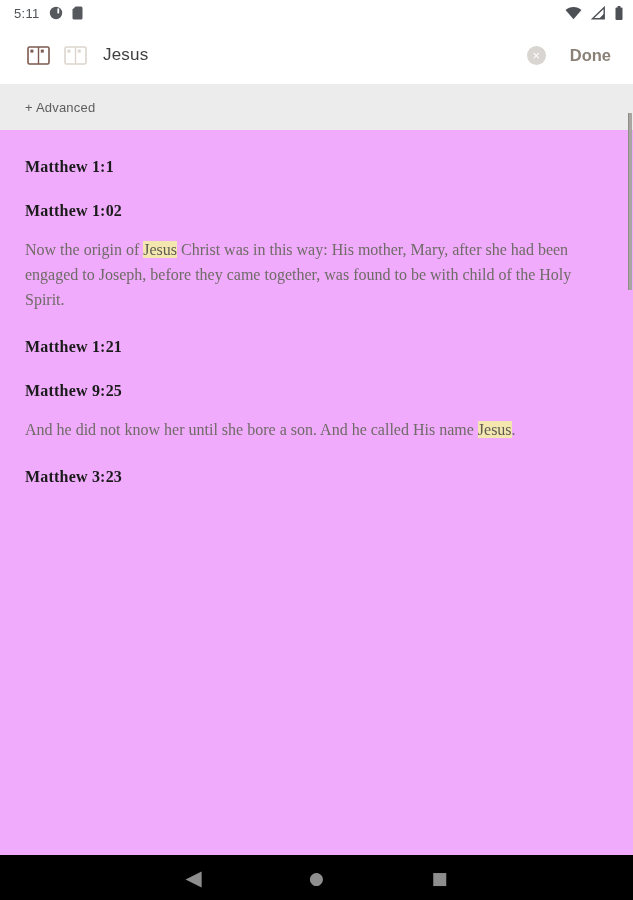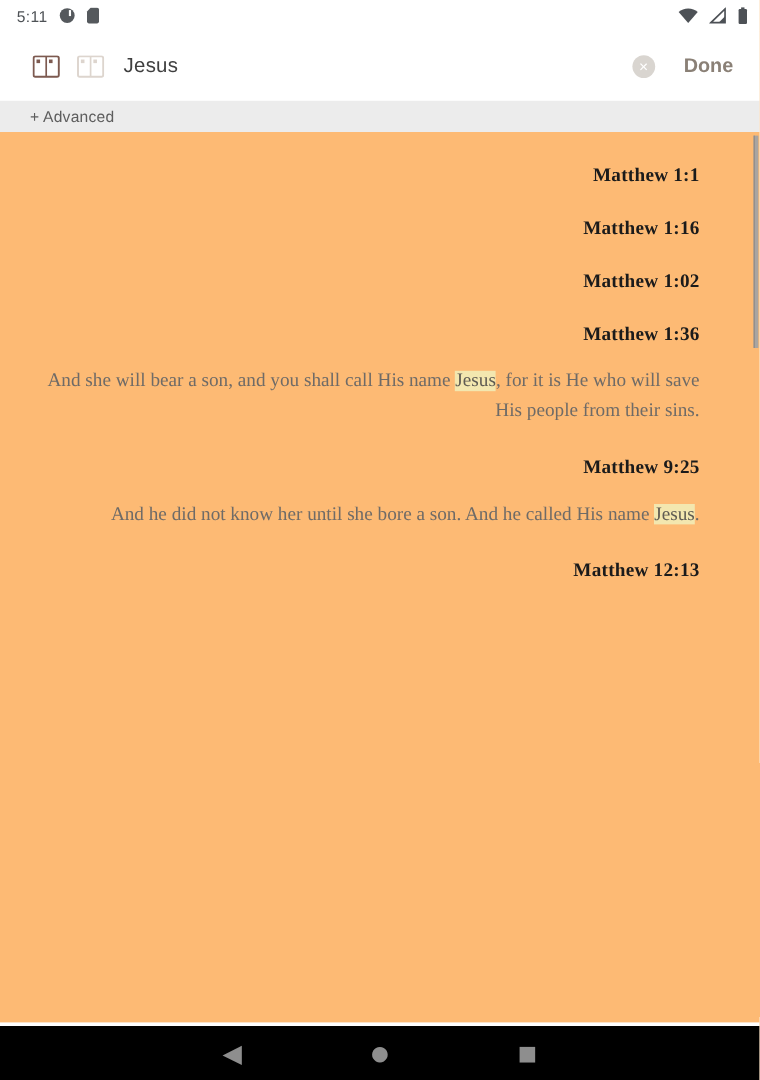--- a/index.html
+++ b/index.html
@@ -58,35 +58,34 @@
     color: #8a8076;
     background: none;
     border: none;
     cursor: pointer;
     font-family: "Liberation Sans", sans-serif;
     text-align: right;
   }
 
   
   .advanced-bar {
-    height: 26px;
+    height: 46px;
     background: #ececec;
     display: flex;
     align-items: center;
     padding: 0 25px;
   }
   .advanced-label { font-size: 13px; color: #5d5d5d; letter-spacing: 0.2px; }
 
   
   .results {
     height: 742px;
     overflow: hidden;
-    background: #fdba74;
+    background: #f0abfc;
     padding: 2px 50px 0 25px;
-    text-align: right;
   }
   .result-item { margin-top: 0; }
   .ref {
     font-family: "Liberation Serif", "DejaVu Serif", serif;
     font-weight: 700;
     font-size: 16px;
     color: #1b1b1b;
     margin-top: 26px;
     letter-spacing: 0.2px;
   }
@@ -197,35 +196,34 @@
 
 <div class="advanced-bar">
   <span class="advanced-label">+ Advanced</span>
 </div>
 
 <div class="results">
     <div class="result-item">
       <div class="ref">Matthew 1:1</div>
     </div>
     <div class="result-item">
-      <div class="ref">Matthew 1:16</div>
     </div>
     <div class="result-item">
       <div class="ref">Matthew 1:02</div>
-    </div>
-    <div class="result-item">
-      <div class="ref">Matthew 1:36</div>
-      <div class="verse">And she will bear a son, and you shall call His name <span class="hl">Jesus</span>, for it is He who will save His people from their sins.</div>
+      <div class="verse">Now the origin of <span class="hl">Jesus</span> Christ was in this way: His mother, Mary, after she had been engaged to Joseph, before they came together, was found to be with child of the Holy Spirit.</div>
+    </div>
+    <div class="result-item">
+      <div class="ref">Matthew 1:21</div>
     </div>
     <div class="result-item">
       <div class="ref">Matthew 9:25</div>
       <div class="verse">And he did not know her until she bore a son. And he called His name <span class="hl">Jesus</span>.</div>
     </div>
     <div class="result-item">
-      <div class="ref">Matthew 12:13</div>
+      <div class="ref">Matthew 3:23</div>
     </div>
   </div>
 
 <div class="scroll-thumb"></div>
 
 <div class="nav-bar">
   <span class="nav-glyph nav-back">◀</span>
   <span class="nav-glyph nav-home">●</span>
   <span class="nav-glyph nav-recents">■</span>
 </div>

